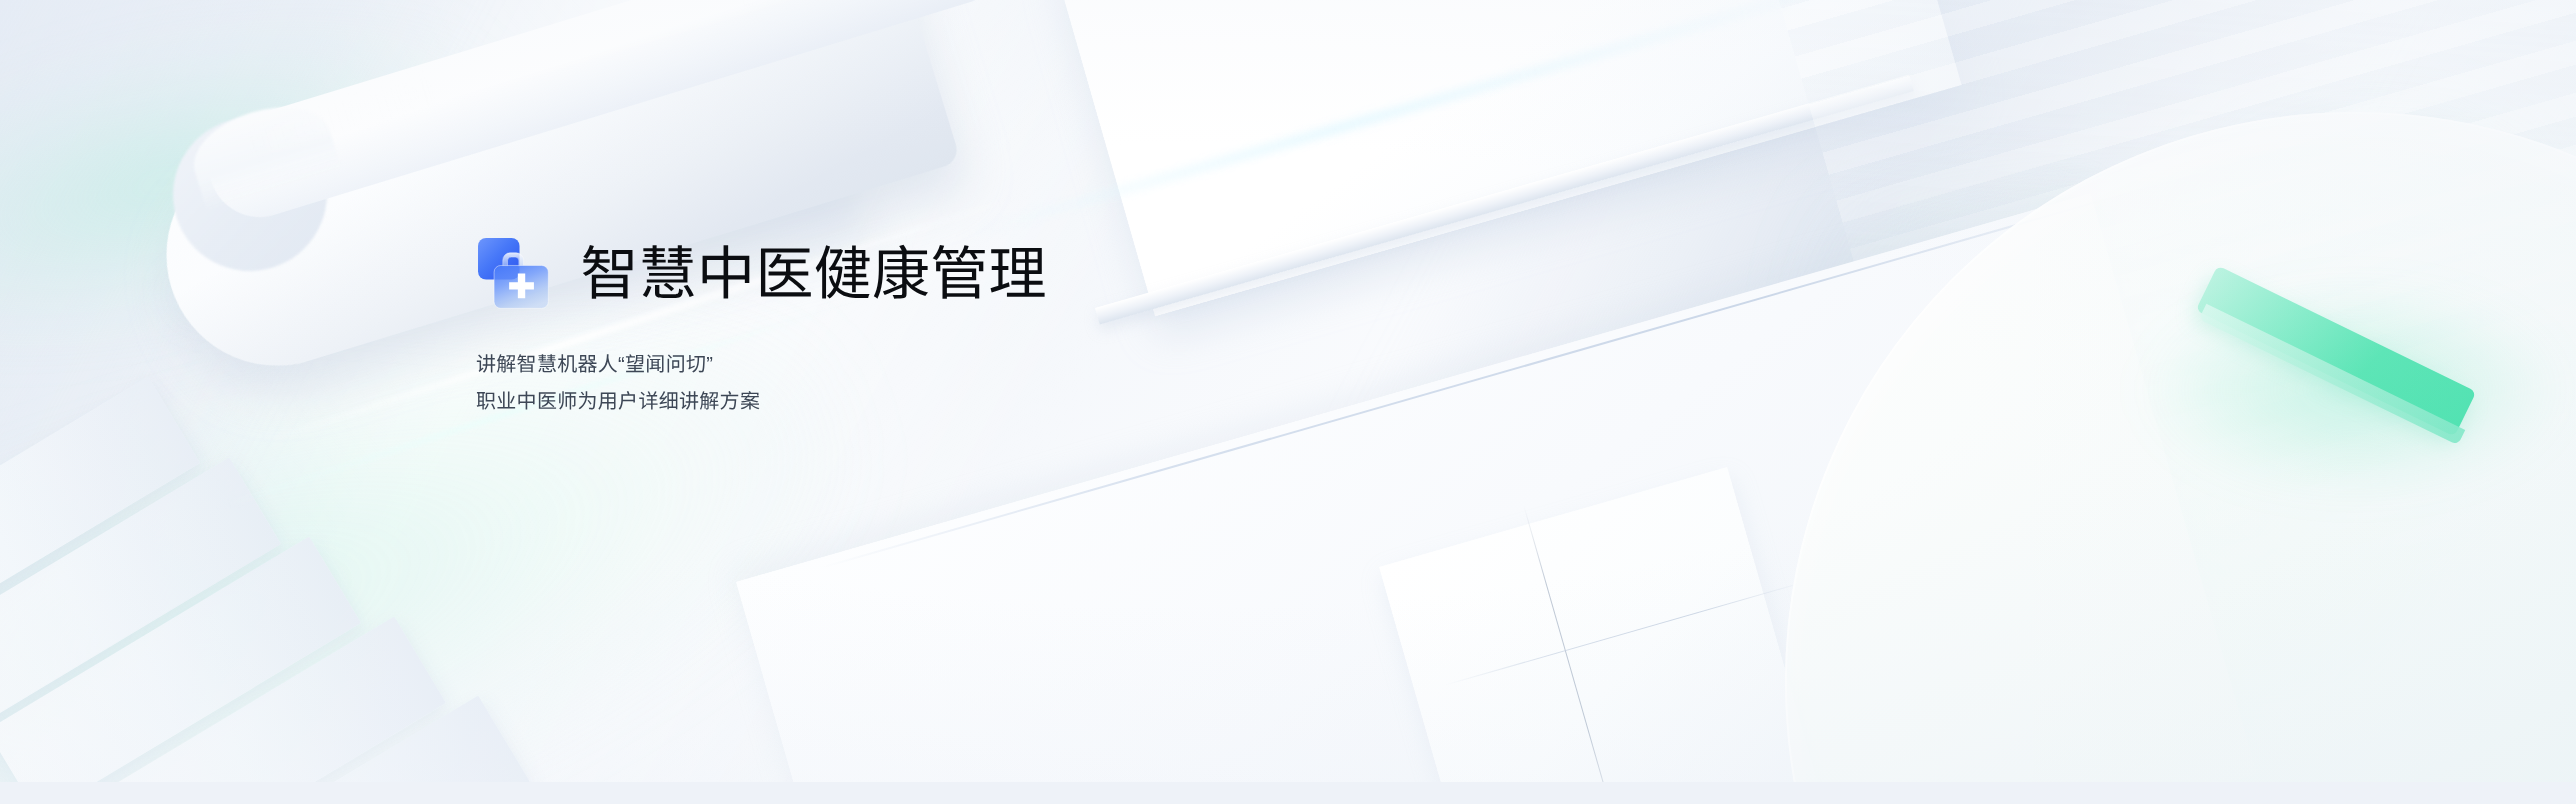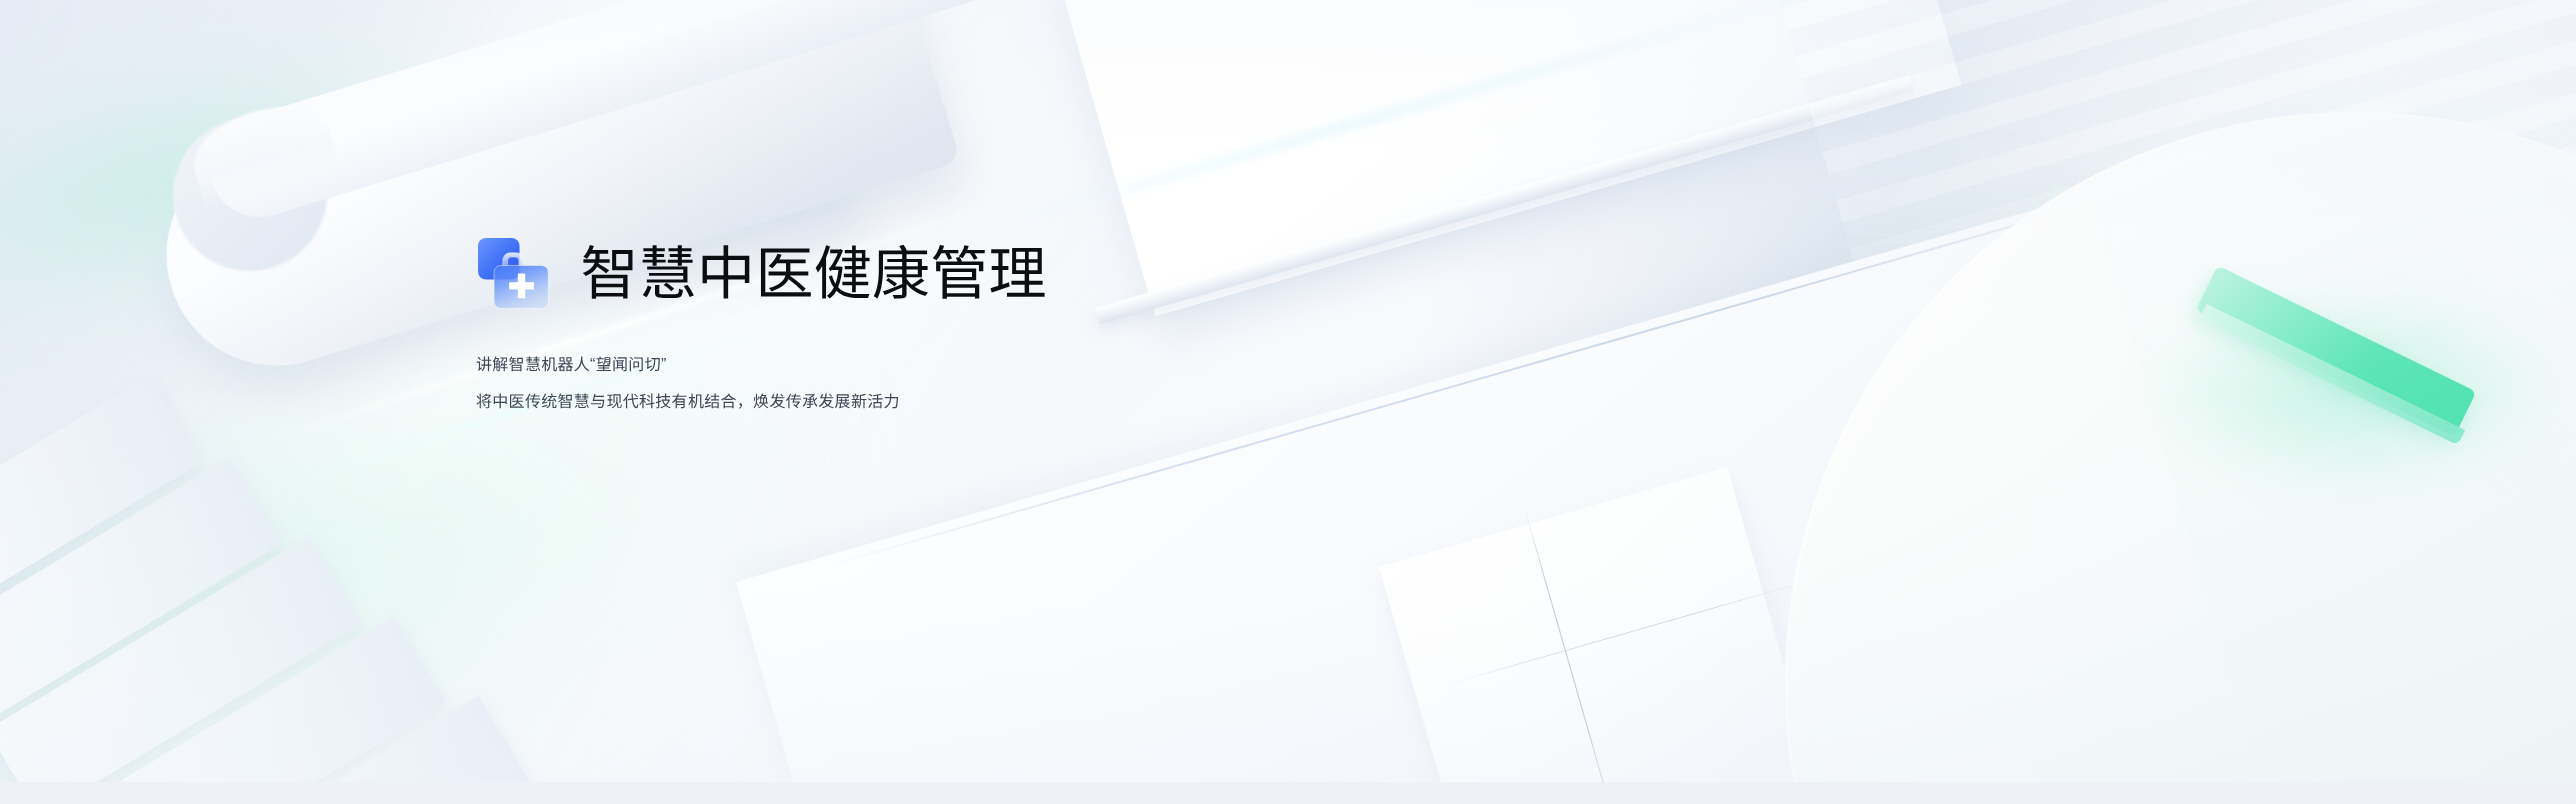--- a/index.html
+++ b/index.html
@@ -279,21 +279,21 @@
     font-size:58px;
     line-height:1.06;
     font-weight:400;
     letter-spacing:0.3px;
     color:#0b0d11;
     white-space:nowrap;
   }
 
   .desc{
     margin-top:35px;
-    font-size:16px;
+    font-size:20px;
     line-height:37px;
     color:#3d4756;
     letter-spacing:0.3px;
   }
   .desc p{ white-space:nowrap; }
 </style>
 </head>
 <body>
 
 <div class="banner">
@@ -384,18 +384,18 @@
 
           <path d="M62.5 56 h11 v13 h13 v11 h-13 v13 h-11 v-13 h-13 v-11 h13 z" fill="#ffffff"></path>
         </svg>
       </div>
 
       <h1 class="title">智慧中医健康管理</h1>
     </div>
 
     <div class="desc">
       <p>讲解智慧机器人“望闻问切”</p>
-      <p>将中医传统智慧与现代科技有机结合，焕发传承发展新活力</p>
+      <p>职业中医师为用户详细讲解方案</p>
     </div>
 
   </div>
 </div>
 
 
 </body></html>

